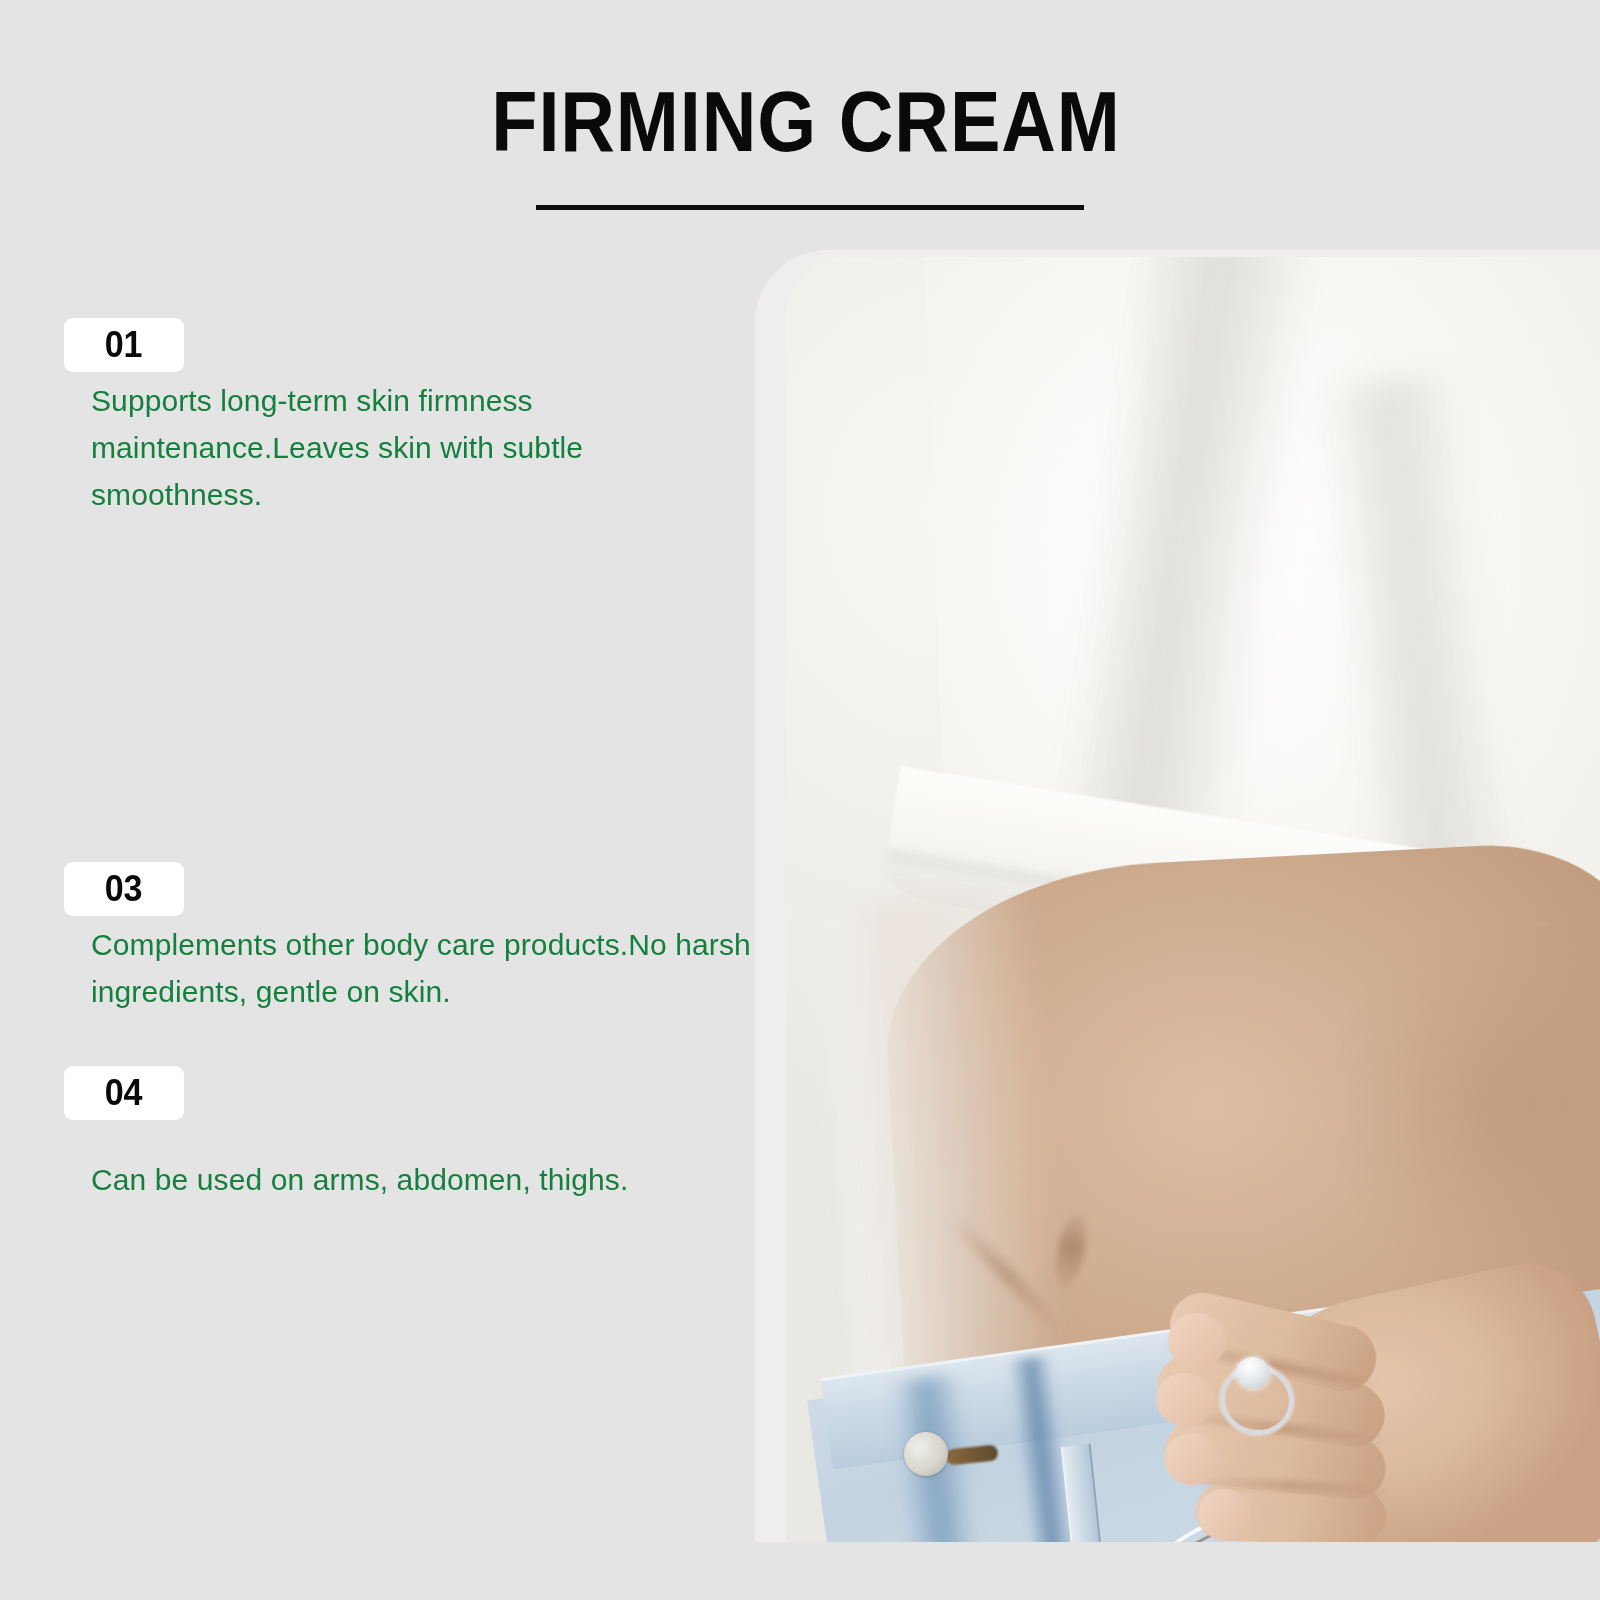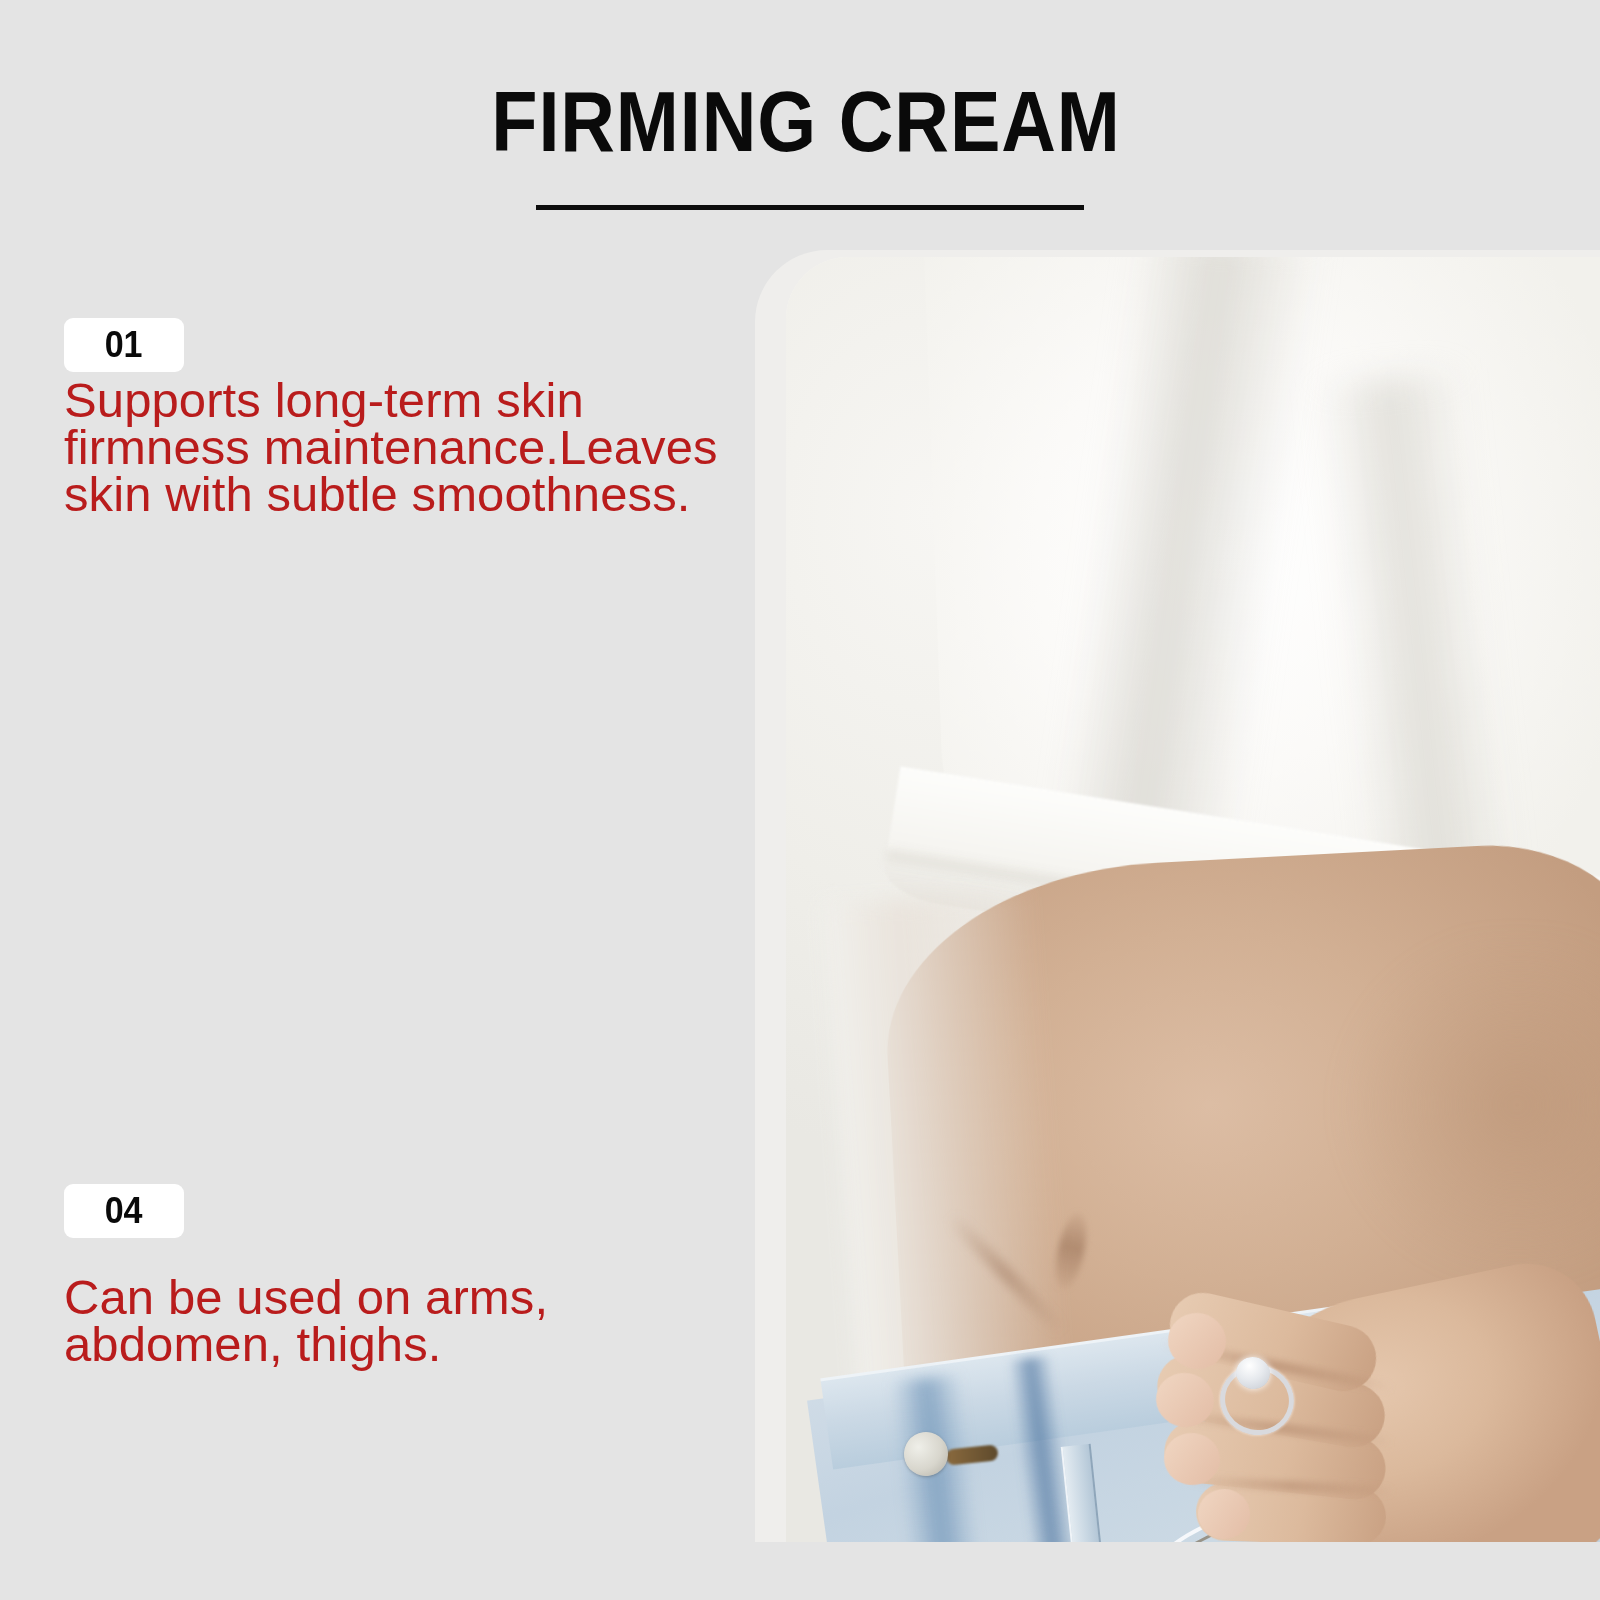--- a/index.html
+++ b/index.html
@@ -31,46 +31,47 @@
     position:absolute; top:205px; left:530px;
     width:548px; height:5px; background:#0d0d0d;
   }
 
   
   .features { position:absolute; top:0; left:0; width:755px; height:1120px; }
   .feature { position:absolute; left:64px; width:670px; }
   .f1 { top:318px; }
   .f2 { top:568px; }
   .f3 { top:862px; }
-  .f4 { top:1184px; }
+  .f4 { top:1066px; }
 
   .badge {
     display:inline-block;
     background:#ffffff;
     border-radius:9px;
     min-width:120px;
     height:54px;
     line-height:54px;
     text-align:center;
     font-weight:700;
     font-size:37px;
     color:#0a0a0a;
     letter-spacing:0px;
     padding:0 16px;
   }
   .badge span { display:inline-block; transform:scaleX(0.92); }
 
   .feature-text {
     margin-top:5px;
-    font-size:49px;
+    font-size:30px;
     line-height:47px;
-    color:#b91c1c;
+    color:#15803d;
     font-weight:300;
     letter-spacing:0.1px;
     width:665px;
+    margin-left:27px;
   }
   .f4 .feature-text { margin-top:36px; }
 
   
   .photo-card {
     position:absolute;
     left:755px; top:250px;
     width:845px; height:1292px;
     background:#efeeec;
     border-top-left-radius:72px;
@@ -354,20 +355,24 @@
 </div>
 
 <div class="features">
 
   <div class="feature f1">
     <div class="badge"><span>01</span></div>
     <div class="feature-text">Supports long-term skin firmness maintenance.Leaves skin with subtle smoothness.</div>
   </div>
 
 
+  <div class="feature f3">
+    <div class="badge"><span>03</span></div>
+    <div class="feature-text">Complements other body care products.No harsh ingredients, gentle on skin.</div>
+  </div>
 
   <div class="feature f4">
     <div class="badge"><span>04</span></div>
     <div class="feature-text">Can be used on arms, abdomen, thighs.</div>
   </div>
 
 </div>
 
 <div class="photo-card"></div>
 

